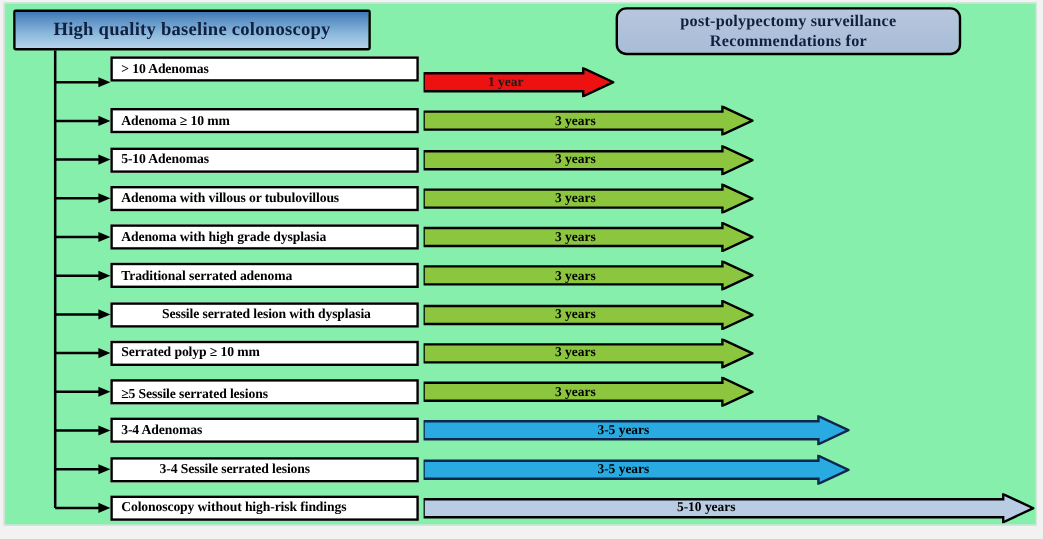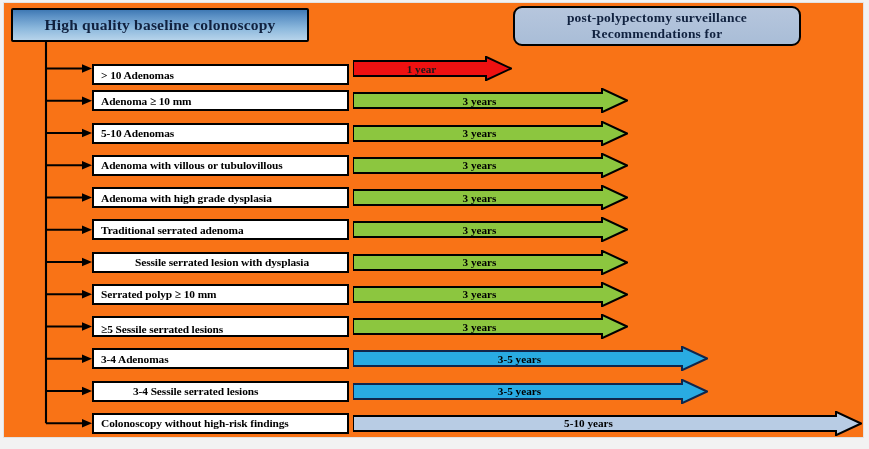--- a/index.html
+++ b/index.html
@@ -12,21 +12,21 @@
   #figure{
     position:relative;
     width:869px;height:449px;
     background:#f2f2f2;
     box-sizing:border-box;
   }
   #canvas{
     position:absolute;
     left:3px;top:2px;
     width:861px;height:436px;
-    background:#f97316;
+    background:#86efac;
     border:1px solid #e2e2e2;
     box-sizing:border-box;
     overflow:hidden;
   }
 
   
   .title-box{
     position:absolute;
     box-sizing:border-box;
     border:2px solid #000;
@@ -124,21 +124,21 @@
     <div id="left-title" class="title-box">
       <span>High quality baseline colonoscopy</span>
     </div>
 
     <div id="right-title" class="title-box">
       <span>post-polypectomy surveillance</span>
       <span>Recommendations for</span>
     </div>
 
     <div id="rows">
-        <div class="label-box" style="top: 61px;">
+        <div class="label-box" style="top: 44px;">
           <span>&gt; 10 Adenomas</span>
         </div>
         <div class="arrow red" style="left: 349px; top: 53px; width: 159px; height: 25px;">
           <svg class="arrow-shape" viewBox="0 0 159 25" preserveAspectRatio="none">
        <polygon points="0,5 133,5 133,0.8 158.1,12.5 133,24.2 133,20 0,20" fill="#ee1111" stroke="#000000" stroke-width="2" stroke-linejoin="miter"></polygon>
      </svg>
      <span class="arrow-label" style="margin-right: 22.1px;">1 year</span>
         </div>
         <div class="label-box" style="top: 87.25px;">
           <span>Adenoma ≥ 10 mm</span>

